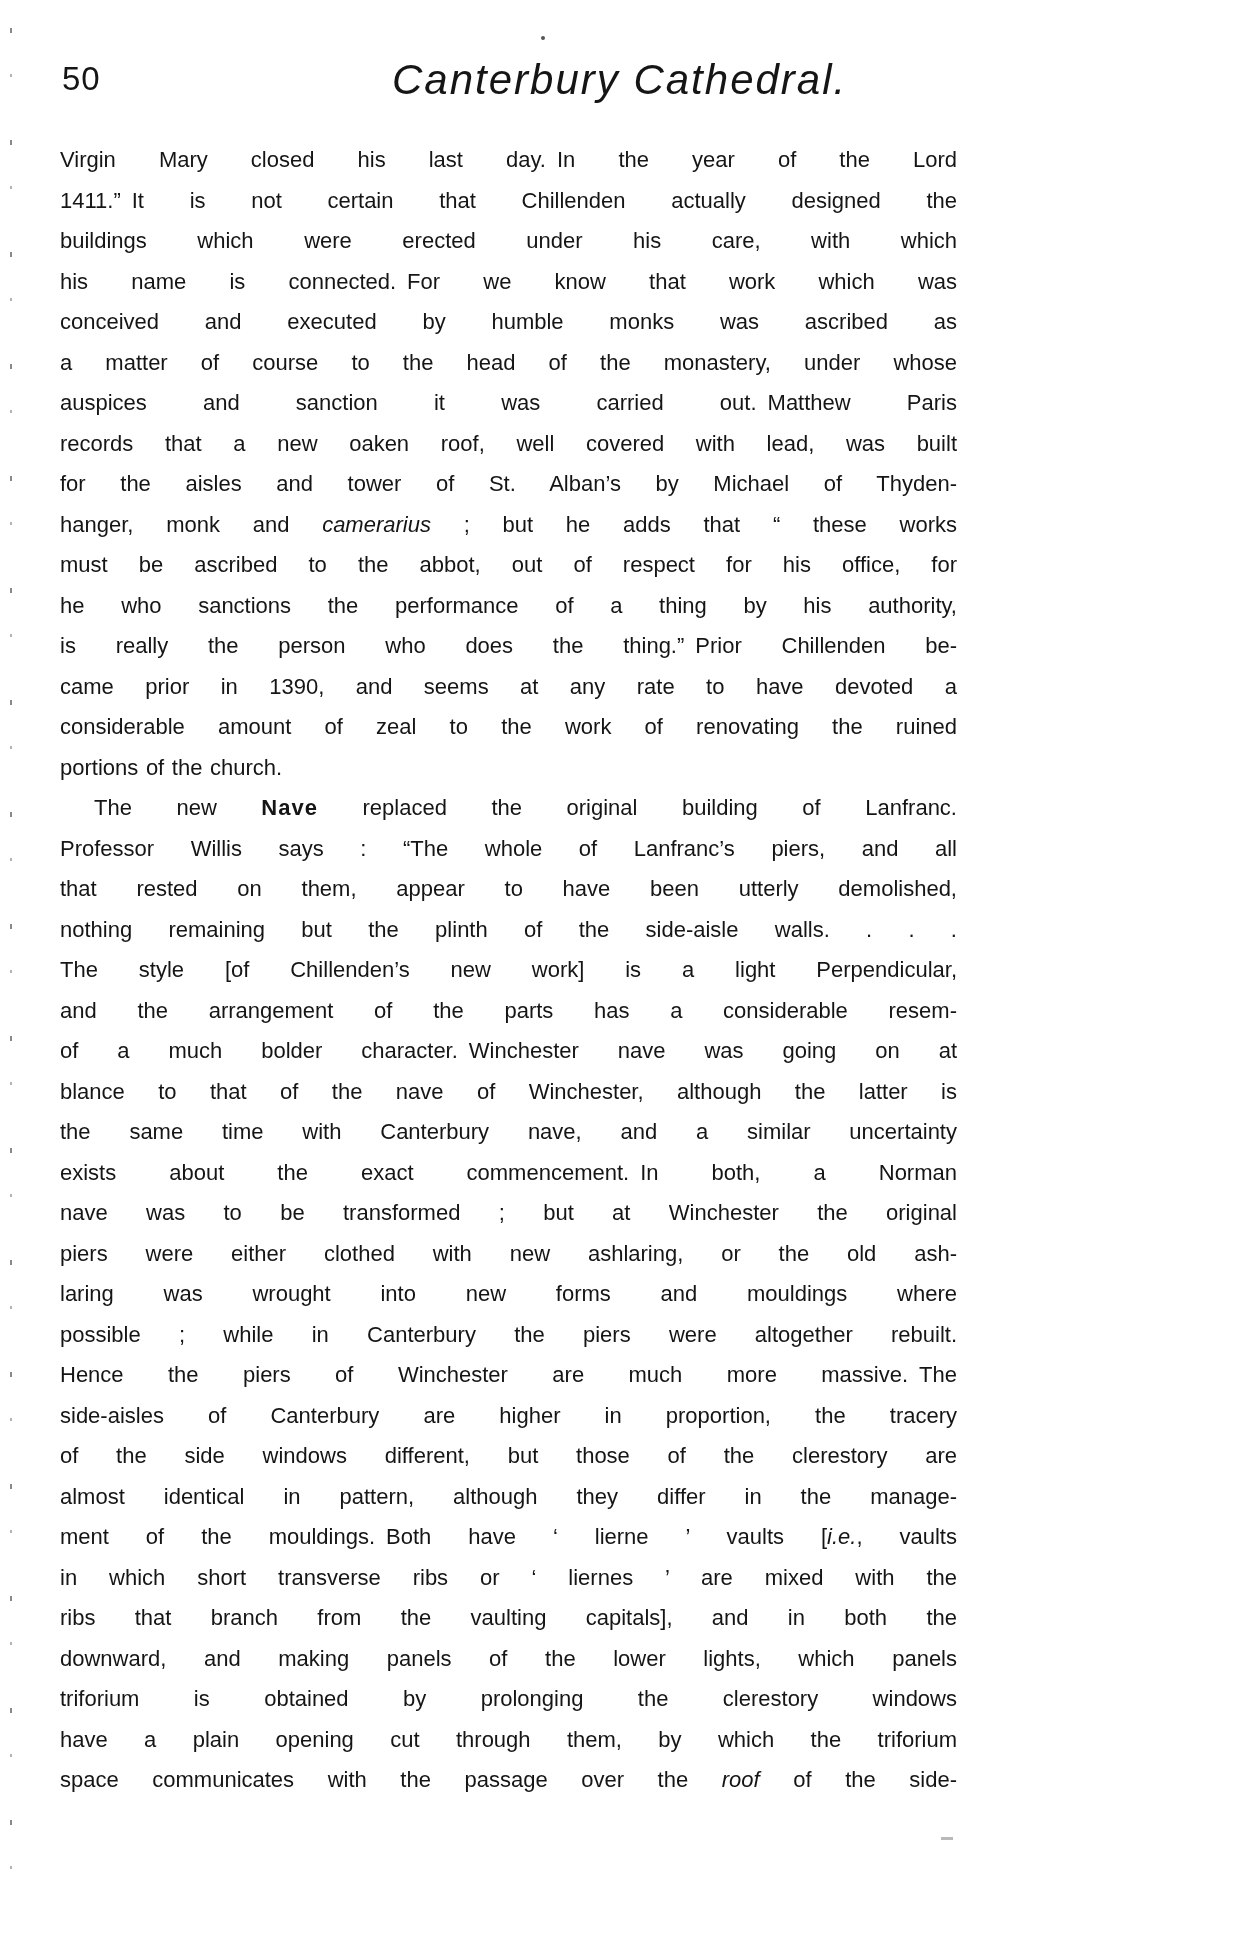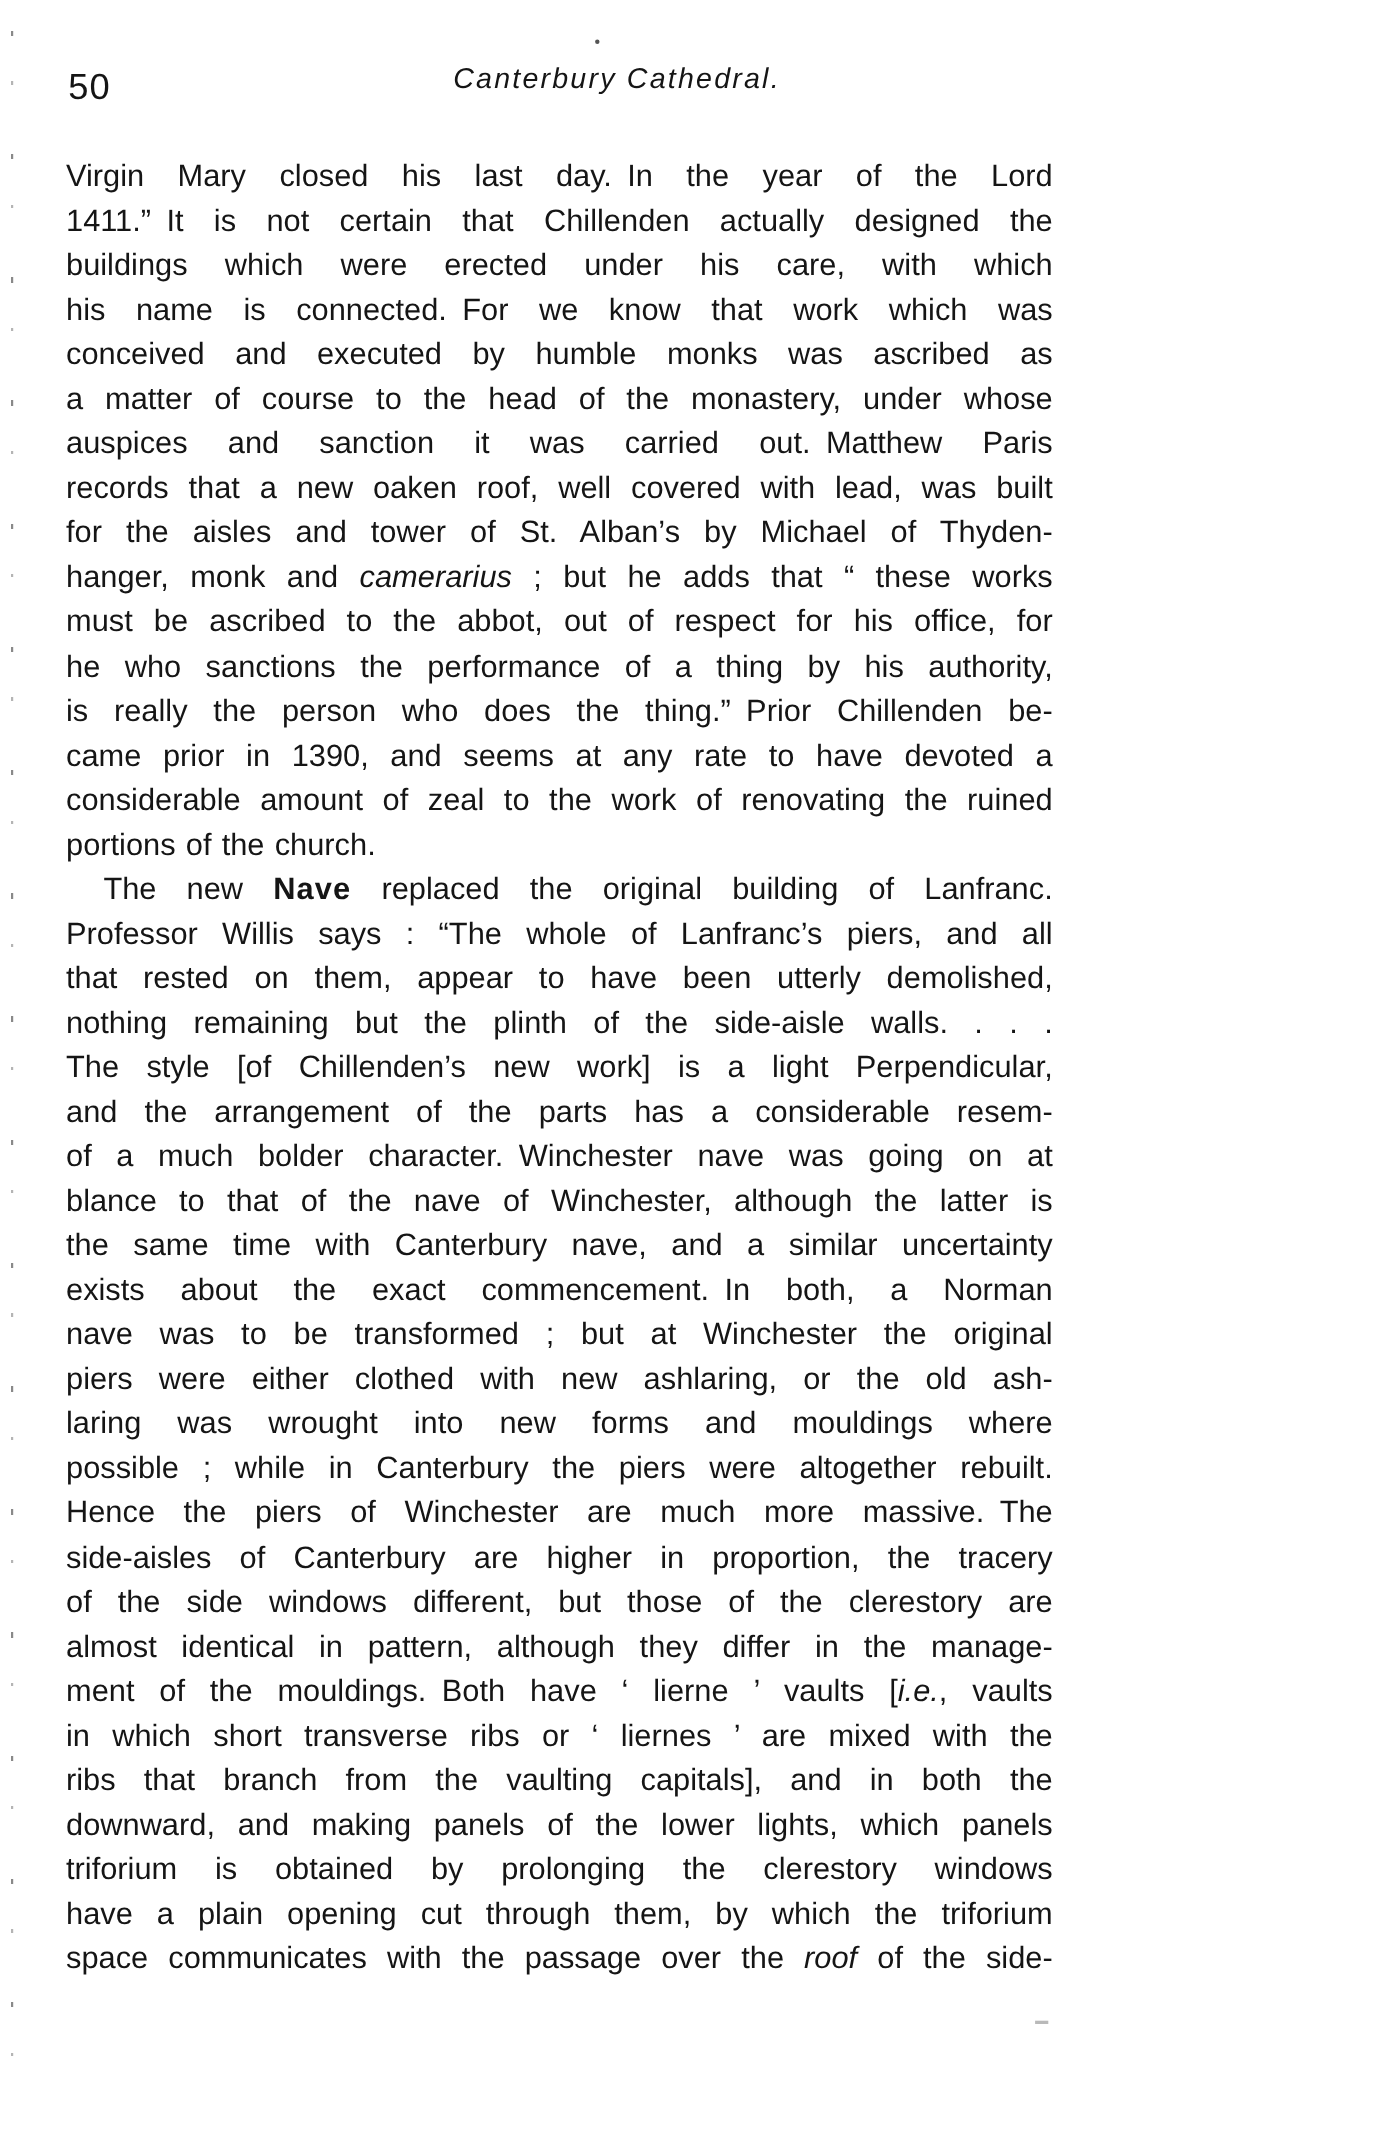--- a/index.html
+++ b/index.html
@@ -41,31 +41,31 @@
     width: 1257px; height: 44px;
   }
   .pagenum {
     position: absolute;
     left: 62px; top: 4px;
     font-size: 33px;
     letter-spacing: 1px;
   }
   .running-title {
     position: absolute;
-    left: 412px; top: 0;
+    left: 392px; top: 0;
     font-style: italic;
-    font-size: 26px;
+    font-size: 42px;
     letter-spacing: 2px;
     white-space: nowrap;
   }
   .body-text {
     position: absolute;
     left: 60px; top: 140px;
     width: 897px;
-    font-size: 28px;
+    font-size: 22px;
     line-height: 40.5px;
     word-spacing: 1.5px;
   }
   .line {
     text-align: justify;
     text-align-last: justify;
     white-space: normal;
     height: 40.5px;
     overflow: visible;
   }

